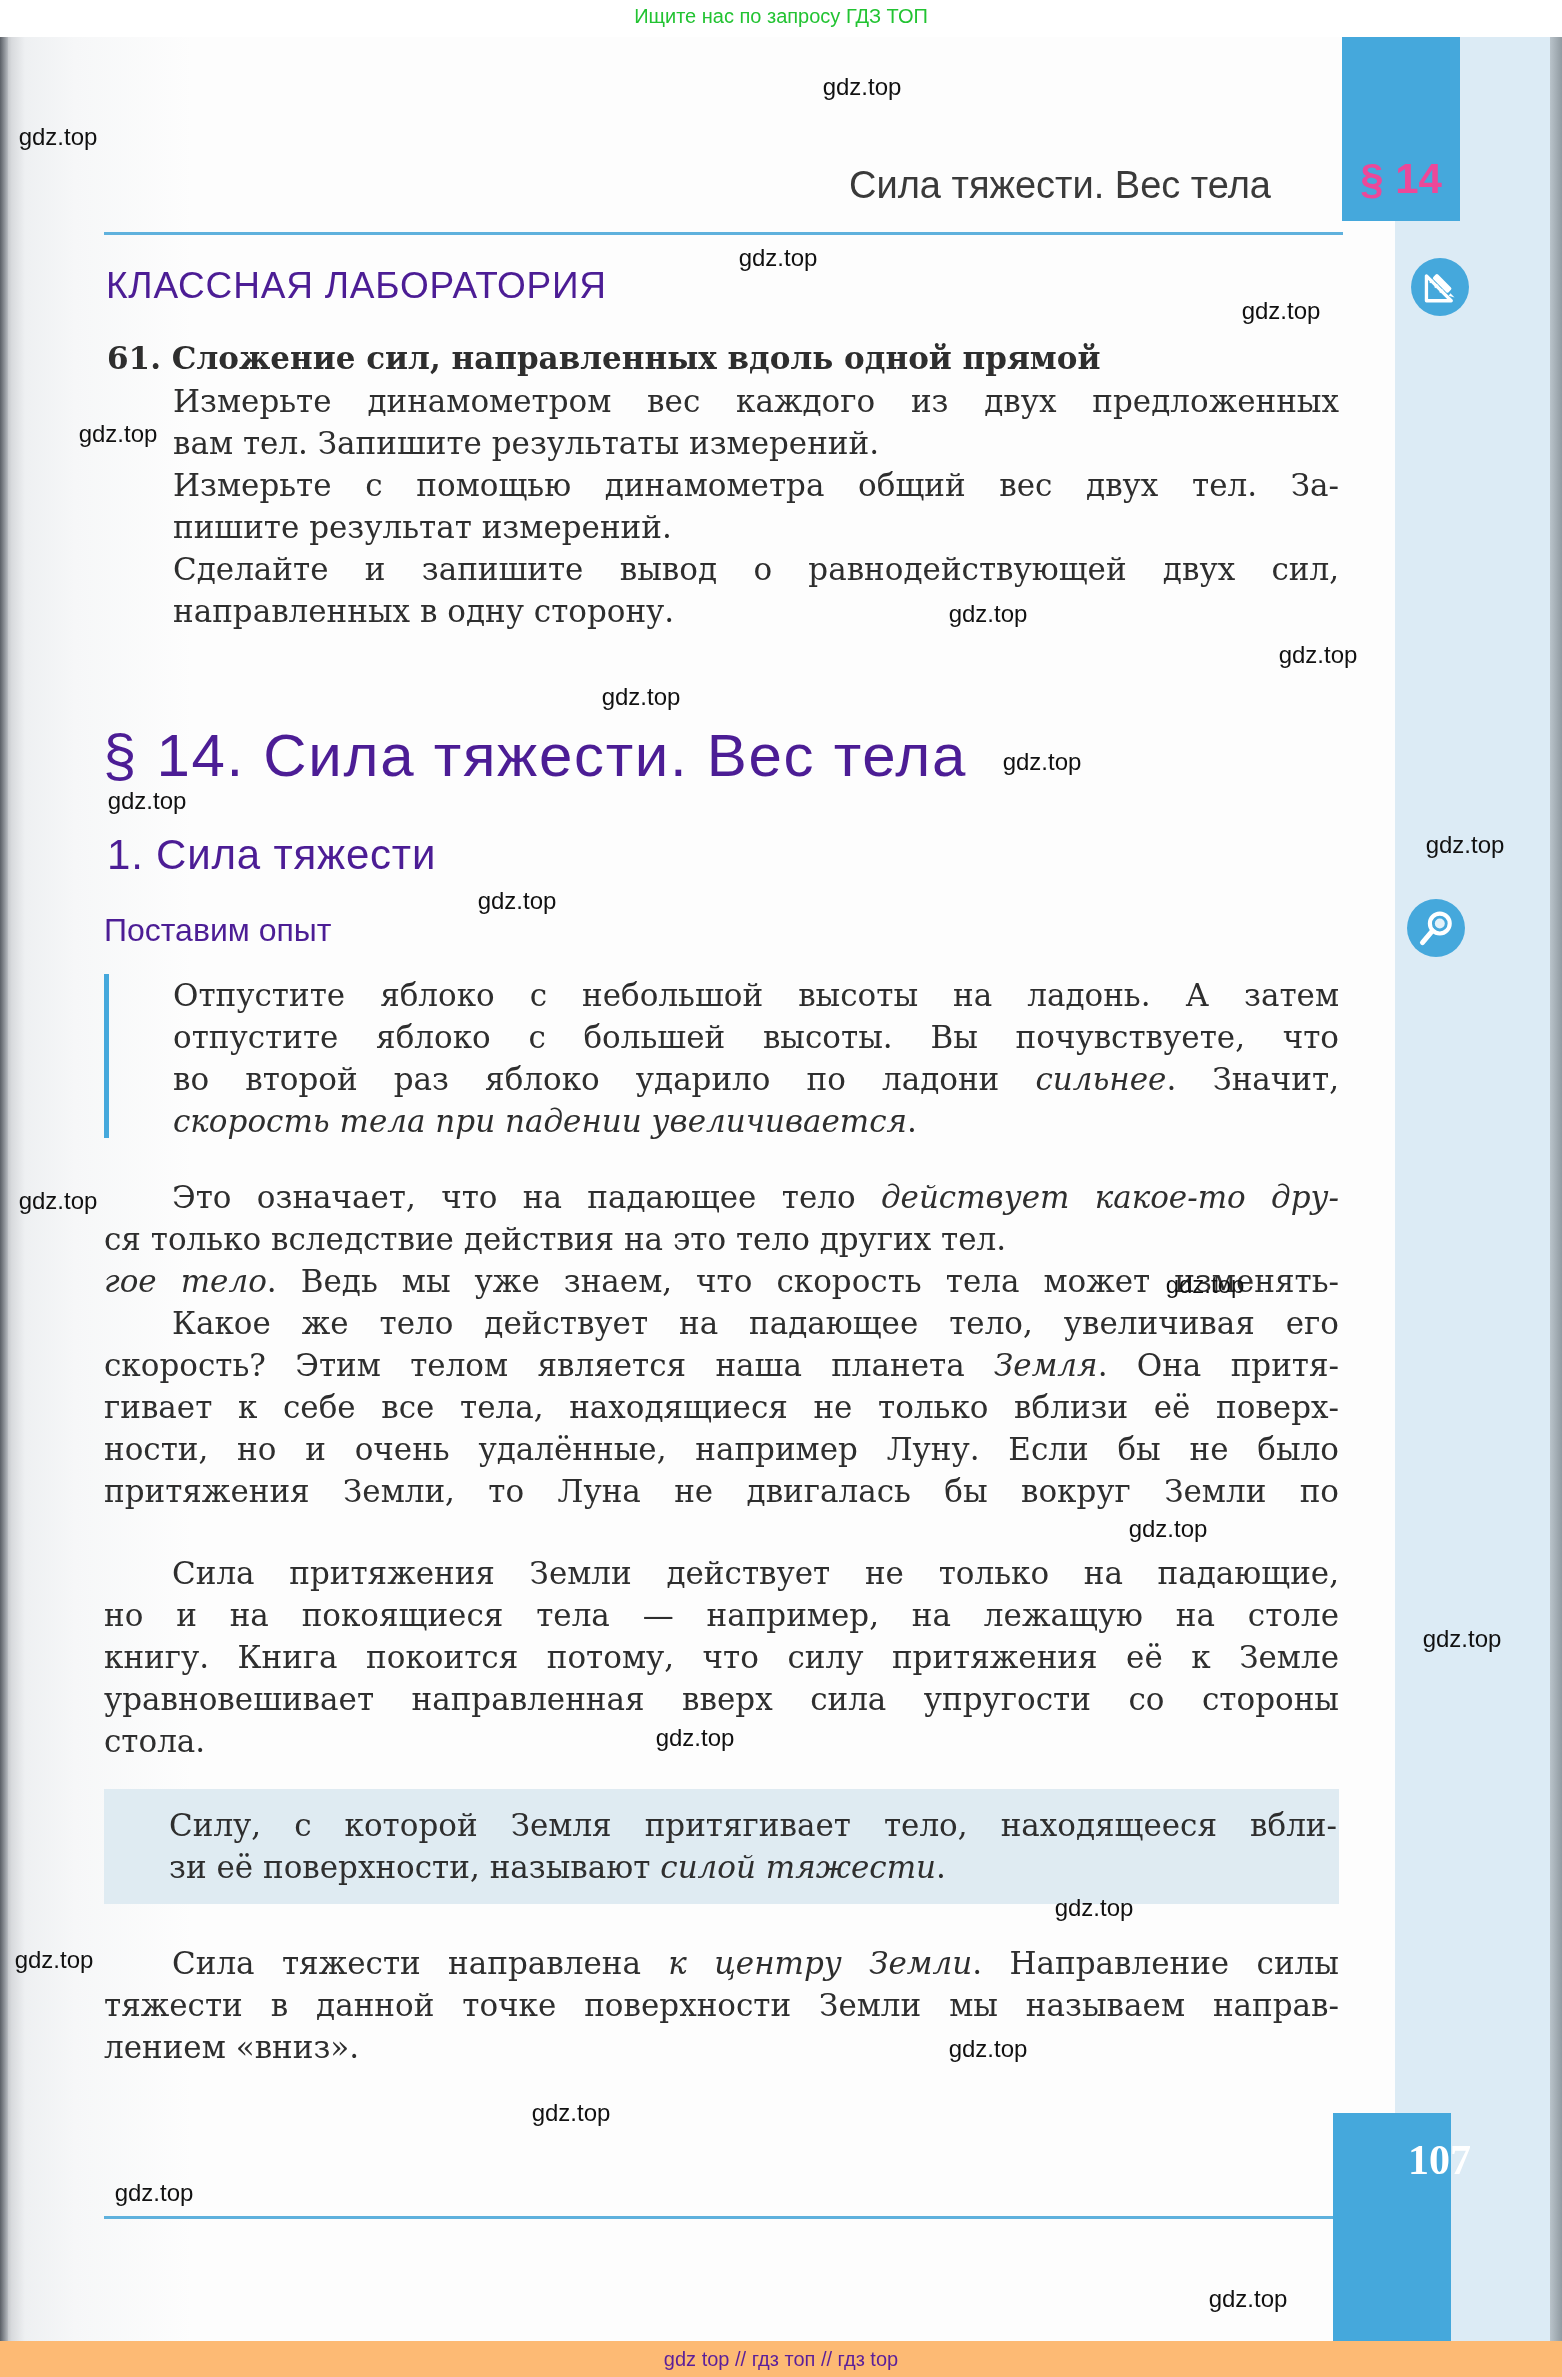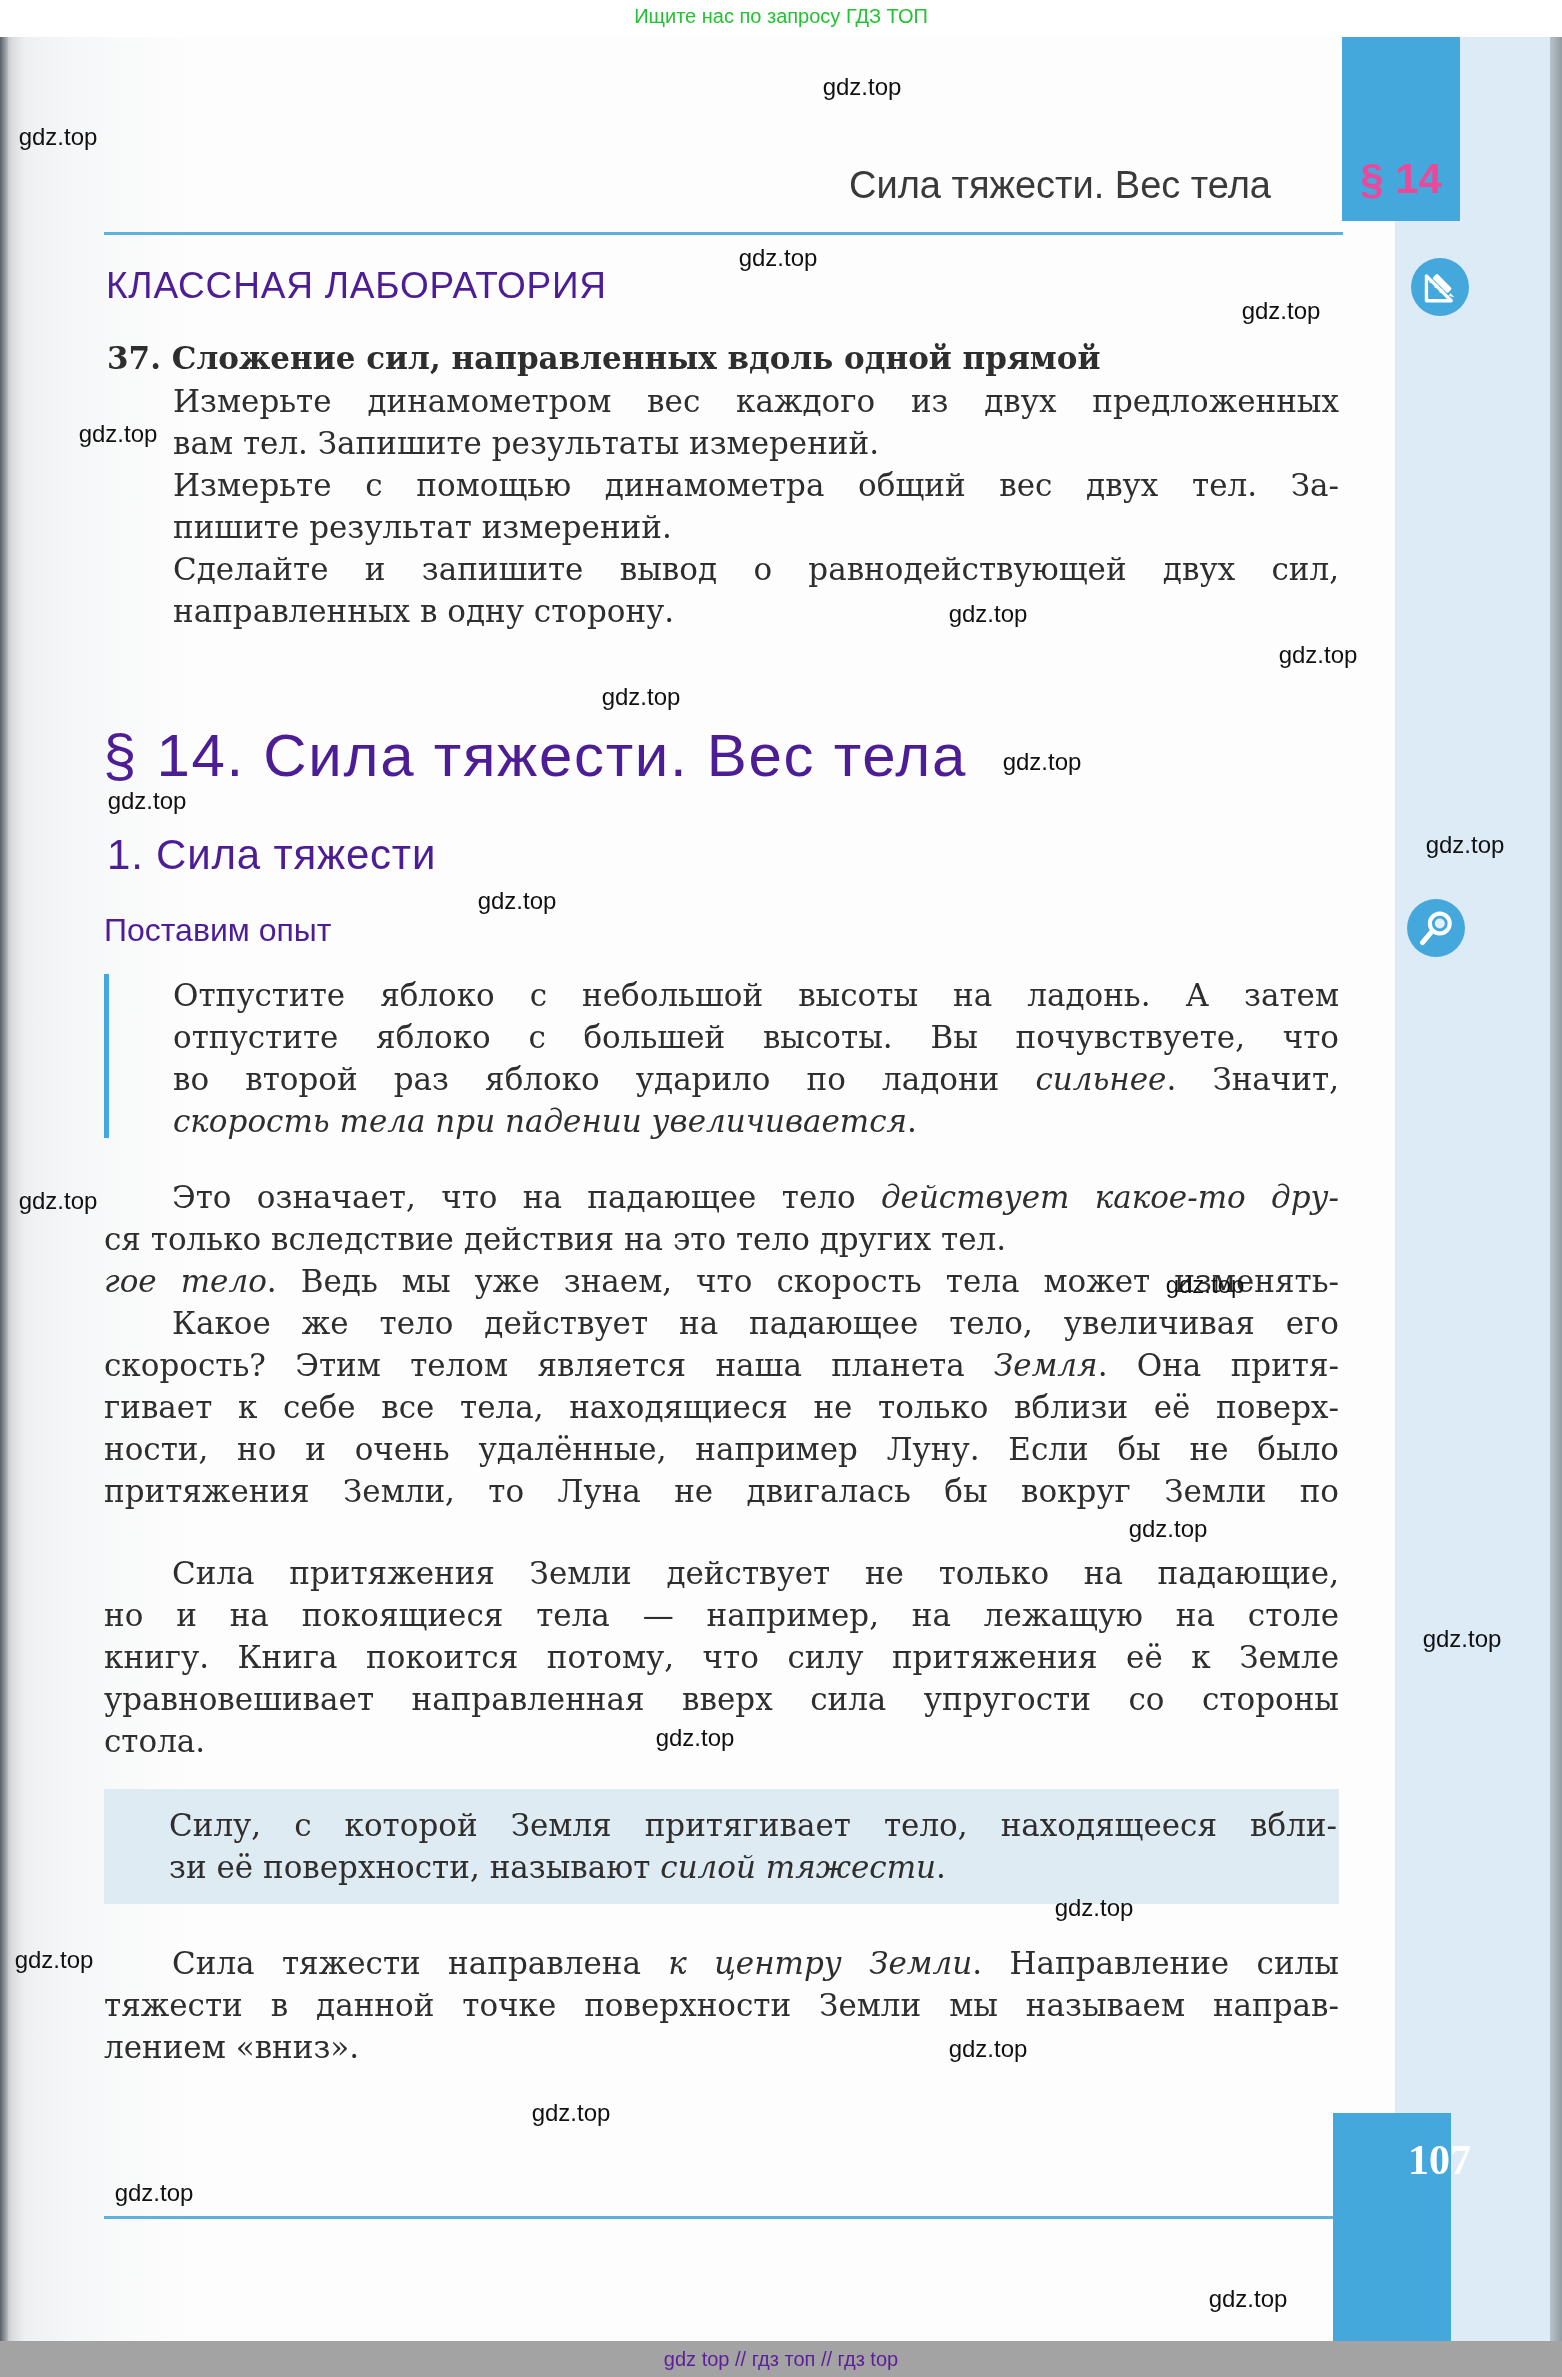--- a/index.html
+++ b/index.html
@@ -12,21 +12,21 @@
 
   
   #top-banner {
     left: 0; top: 0; width: 1562px; height: 37px; background: #ffffff;
     border-bottom: 0.8px solid #d9dede;
     text-align: center; line-height: 33px;
     font-family: "Liberation Sans", sans-serif; font-size: 20px; color: #22c332;
   }
   
   #bottom-footer {
-    left: 0; top: 2341px; width: 1562px; height: 37px; background: #a3a3a3;
+    left: 0; top: 2341px; width: 1562px; height: 37px; background: #fdba74;
     text-align: center; line-height: 37px;
     font-family: "Liberation Sans", sans-serif; font-size: 20px; color: #5b1f9a;
   }
 
   
   #page {
     left: 0; top: 37px; width: 1562px; height: 2304px;
     background: #fdfdfd;
   }
   #spine-shadow {
@@ -138,21 +138,21 @@
 </div>
 <div class="abs side-icon" style="left:1407px; top:899px;">
   <svg width="43" height="43" viewBox="0 0 52 52">
     <circle cx="30" cy="20" r="12" fill="none" stroke="#fff" stroke-width="5"></circle>
     <circle cx="30" cy="20" r="6" fill="#fff" opacity="0.85"></circle>
     <line x1="21" y1="29" x2="9" y2="43" stroke="#fff" stroke-width="6" stroke-linecap="round"></line>
   </svg>
 </div>
 
 <div id="lab-heading" class="abs blue-head">КЛАССНАЯ  ЛАБОРАТОРИЯ</div>
-<div id="lab-task-title" class="abs">37. Сложение сил, направленных вдоль одной прямой</div>
+<div id="lab-task-title" class="abs">61. Сложение сил, направленных вдоль одной прямой</div>
 <div id="lab-body" class="abs txt">
   <span class="line">Измерьте динамометром вес каждого из двух предложенных</span>
   <span class="line l">вам тел. Запишите результаты измерений.</span>
   <span class="line">Измерьте с помощью динамометра общий вес двух тел. За-</span>
   <span class="line l">пишите результат измерений.</span>
   <span class="line">Сделайте и запишите вывод о равнодействующей двух сил,</span>
   <span class="line l">направленных в одну сторону.</span>
 </div>
 
 <div id="section-title" class="abs blue-head">§ 14.  Сила  тяжести.  Вес  тела</div>

